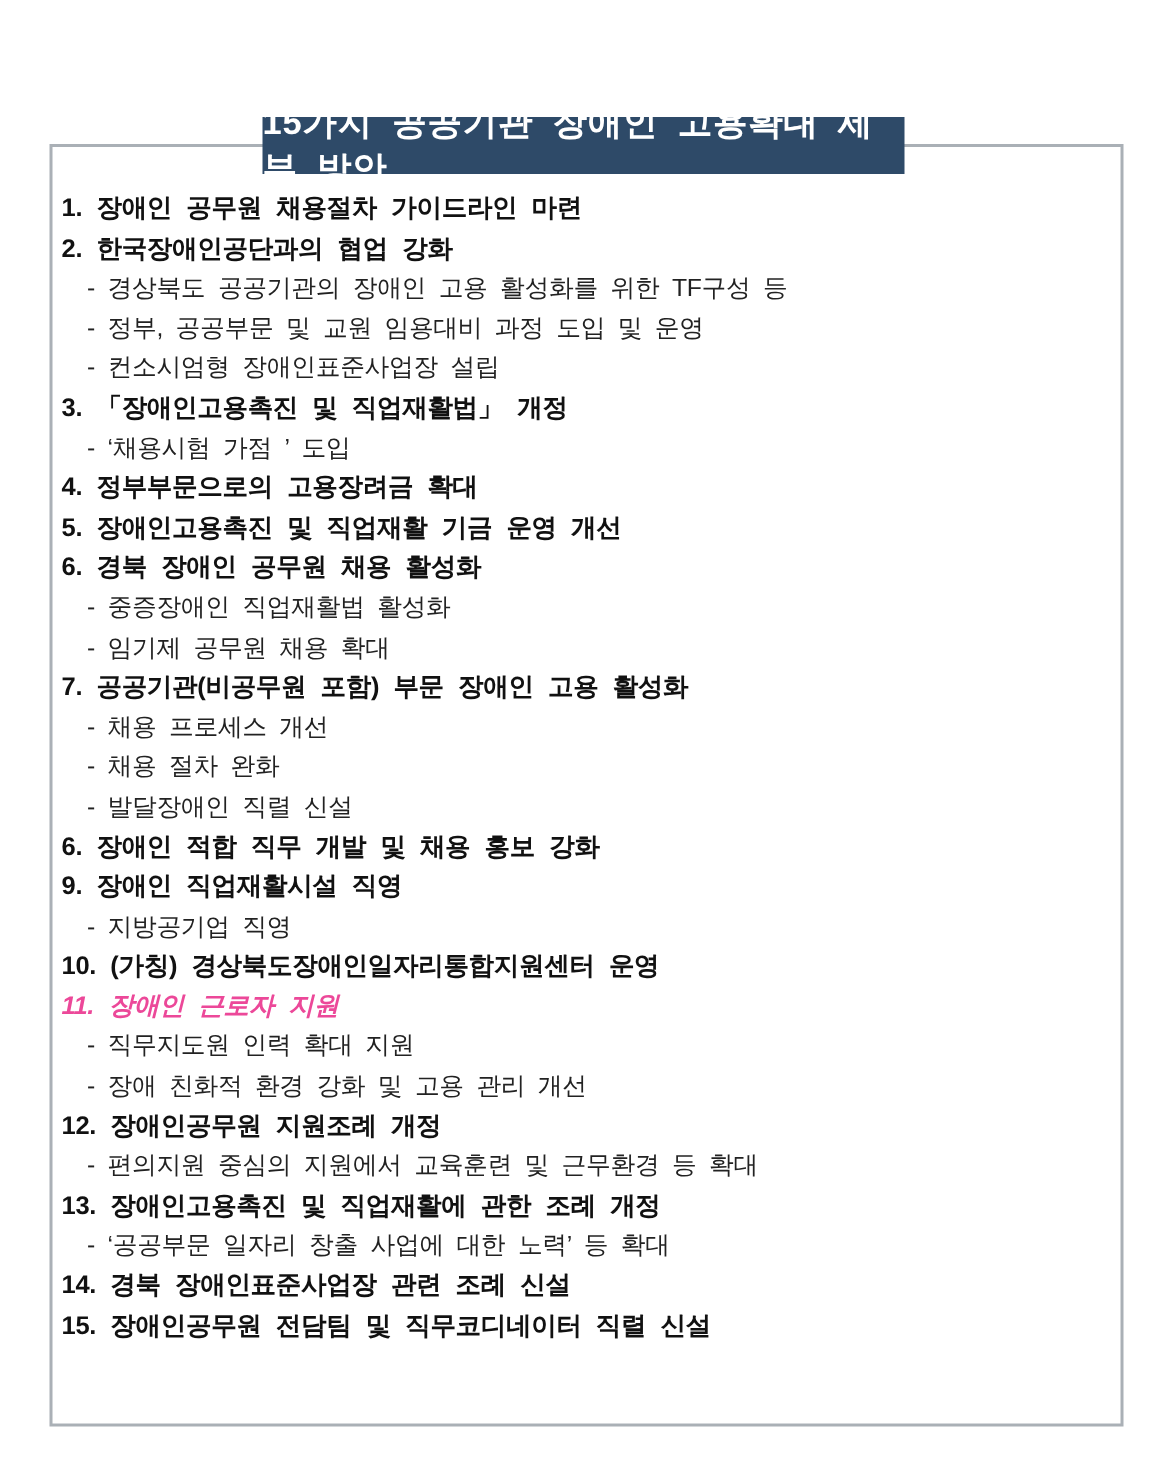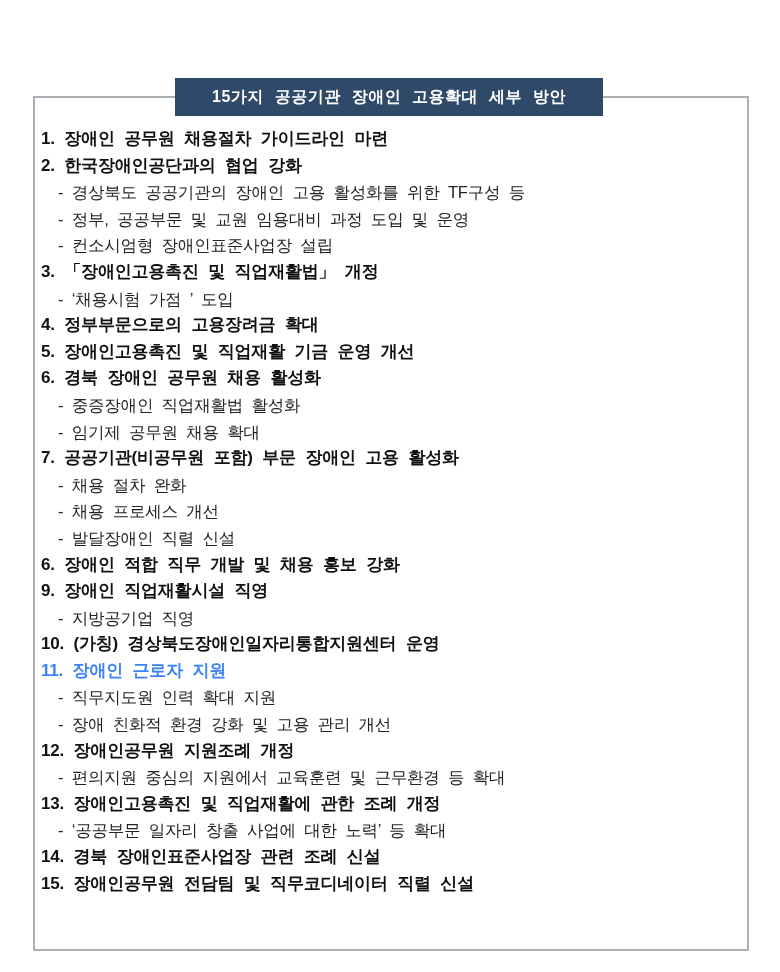--- a/index.html
+++ b/index.html
@@ -29,21 +29,21 @@
     position: absolute;
     left: 175px;
     top: 78px;
     width: 428px;
     height: 38px;
     background: #2e4a68;
     color: #ffffff;
     display: flex;
     align-items: center;
     justify-content: center;
-    font-size: 16px;
+    font-size: 23px;
     font-weight: 700;
     letter-spacing: 0.5px;
     word-spacing: 6px;
     z-index: 2;
   }
   .plan-list {
     position: absolute;
     left: 41px;
     top: 126px;
     width: 710px;
@@ -86,28 +86,28 @@
       <div class="line sub" style="color: rgb(34, 34, 34);">- 정부, 공공부문 및 교원 임용대비 과정 도입 및 운영</div>
       <div class="line sub" style="color: rgb(34, 34, 34);">- 컨소시엄형 장애인표준사업장 설립</div>
       <div class="line main" style="color: rgb(17, 17, 17);">3. 「장애인고용촉진 및 직업재활법」 개정</div>
       <div class="line sub" style="color: rgb(34, 34, 34);">- ‘채용시험 가점 ’ 도입</div>
       <div class="line main" style="color: rgb(17, 17, 17);">4. 정부부문으로의 고용장려금 확대</div>
       <div class="line main" style="color: rgb(17, 17, 17);">5. 장애인고용촉진 및 직업재활 기금 운영 개선</div>
       <div class="line main" style="color: rgb(17, 17, 17);">6. 경북 장애인 공무원 채용 활성화</div>
       <div class="line sub" style="color: rgb(34, 34, 34);">- 중증장애인 직업재활법 활성화</div>
       <div class="line sub" style="color: rgb(34, 34, 34);">- 임기제 공무원 채용 확대</div>
       <div class="line main" style="color: rgb(17, 17, 17);">7. 공공기관(비공무원 포함) 부문 장애인 고용 활성화</div>
+      <div class="line sub" style="color: rgb(34, 34, 34);">- 채용 프로세스 개선</div>
       <div class="line sub" style="color: rgb(34, 34, 34);">- 채용 절차 완화</div>
-      <div class="line sub" style="color: rgb(34, 34, 34);">- 채용 프로세스 개선</div>
       <div class="line sub" style="color: rgb(34, 34, 34);">- 발달장애인 직렬 신설</div>
       <div class="line main" style="color: rgb(17, 17, 17);">6. 장애인 적합 직무 개발 및 채용 홍보 강화</div>
       <div class="line main" style="color: rgb(17, 17, 17);">9. 장애인 직업재활시설 직영</div>
       <div class="line sub" style="color: rgb(34, 34, 34);">- 지방공기업 직영</div>
       <div class="line main" style="color: rgb(17, 17, 17);">10. (가칭) 경상북도장애인일자리통합지원센터 운영</div>
-      <div class="line main" style="color: #3b82f6;">11. 장애인 근로자 지원</div>
+      <div class="line main" style="color: #ec4899; font-style: italic;">11. 장애인 근로자 지원</div>
       <div class="line sub" style="color: rgb(34, 34, 34);">- 직무지도원 인력 확대 지원</div>
       <div class="line sub" style="color: rgb(34, 34, 34);">- 장애 친화적 환경 강화 및 고용 관리 개선</div>
       <div class="line main" style="color: rgb(17, 17, 17);">12. 장애인공무원 지원조례 개정</div>
       <div class="line sub" style="color: rgb(34, 34, 34);">- 편의지원 중심의 지원에서 교육훈련 및 근무환경 등 확대</div>
       <div class="line main" style="color: rgb(17, 17, 17);">13. 장애인고용촉진 및 직업재활에 관한 조례 개정</div>
       <div class="line sub" style="color: rgb(34, 34, 34);">- ‘공공부문 일자리 창출 사업에 대한 노력’ 등 확대</div>
       <div class="line main" style="color: rgb(17, 17, 17);">14. 경북 장애인표준사업장 관련 조례 신설</div>
       <div class="line main" style="color: rgb(17, 17, 17);">15. 장애인공무원 전담팀 및 직무코디네이터 직렬 신설</div>
     </div>
 </div>

